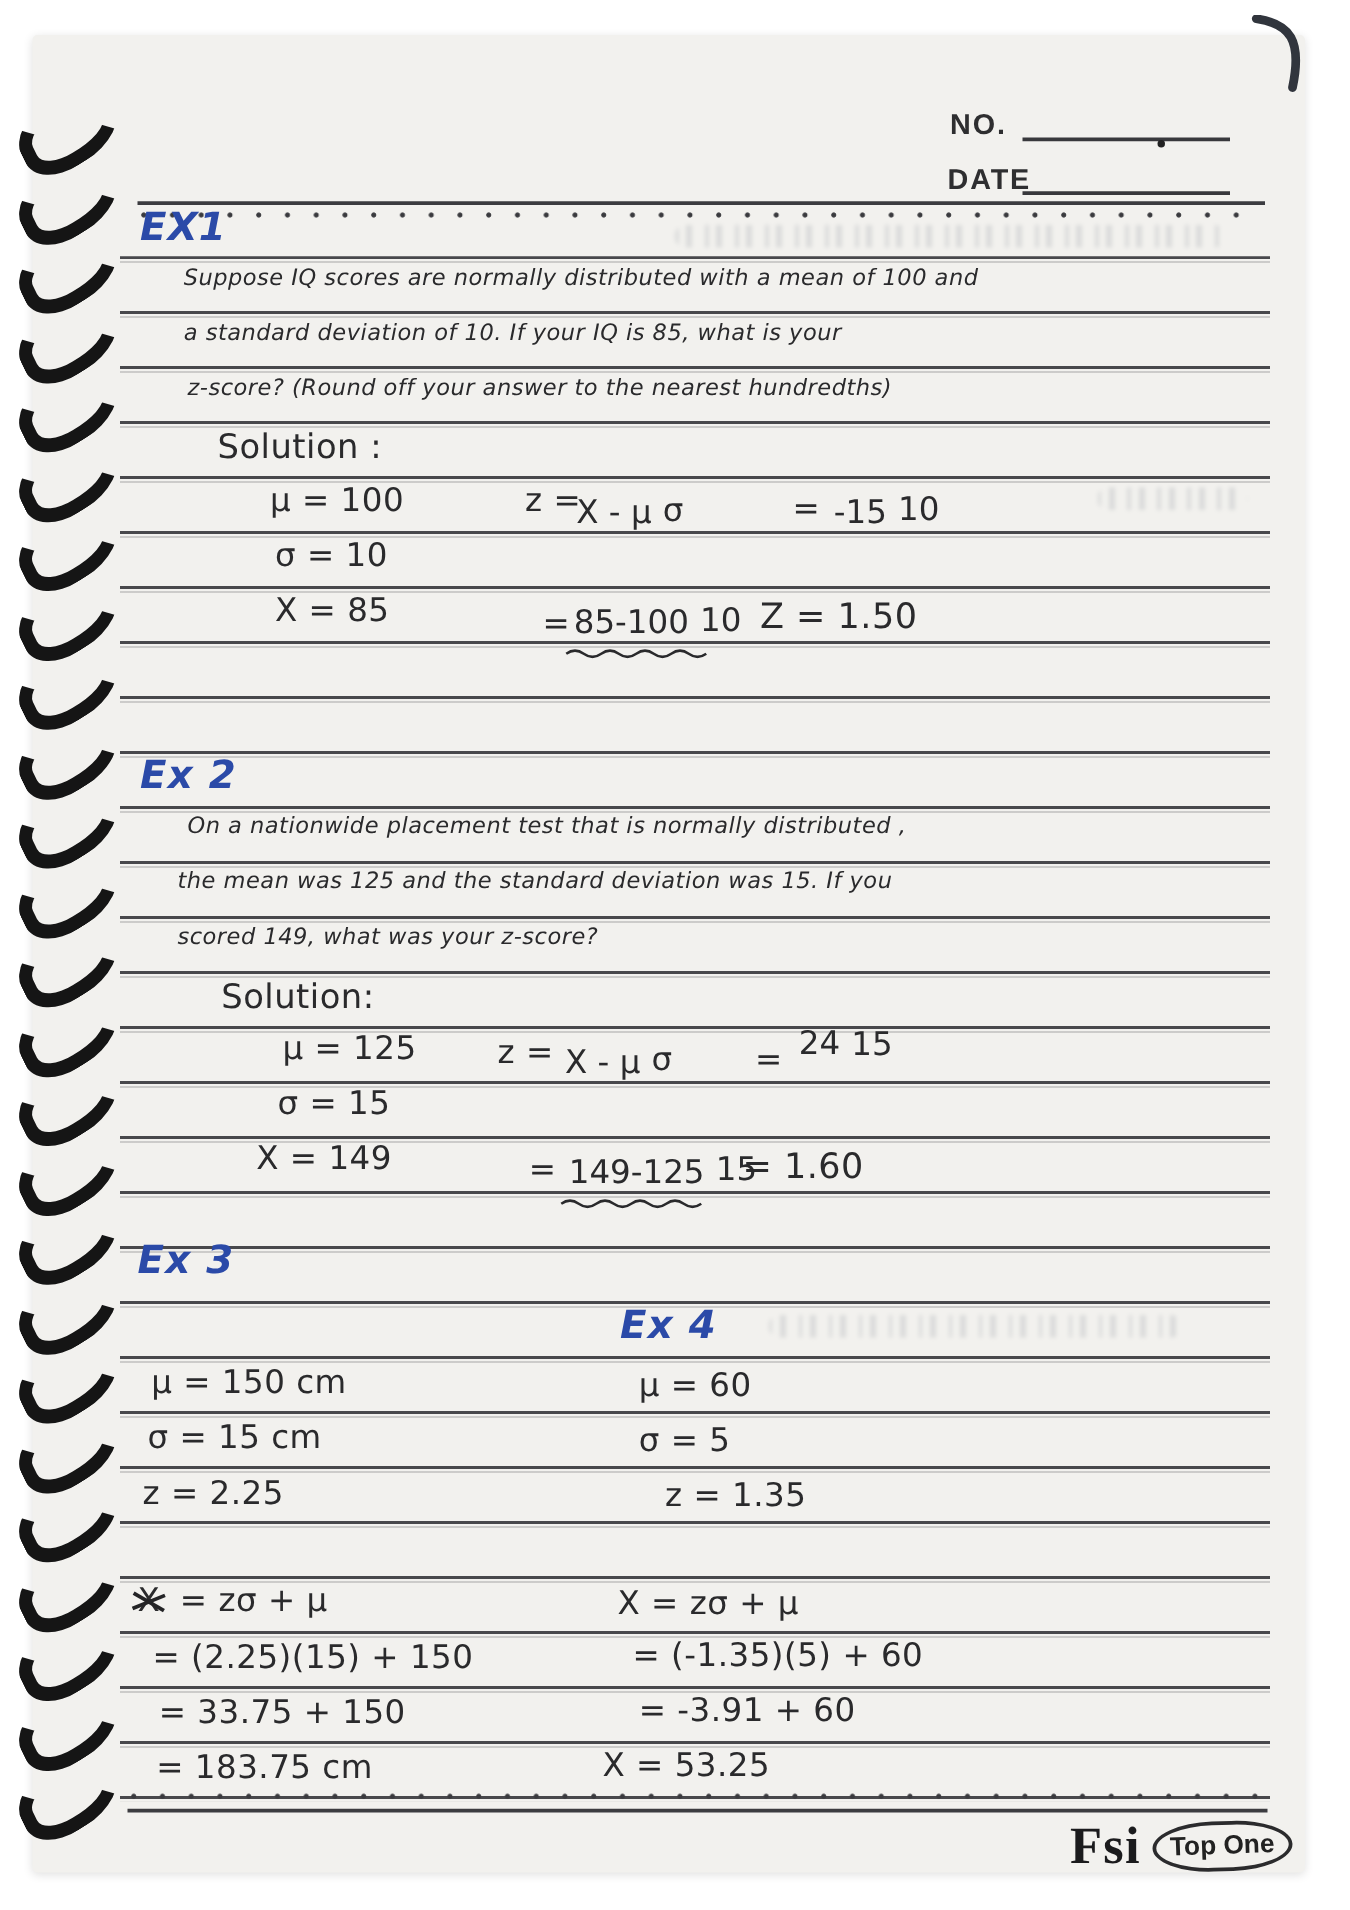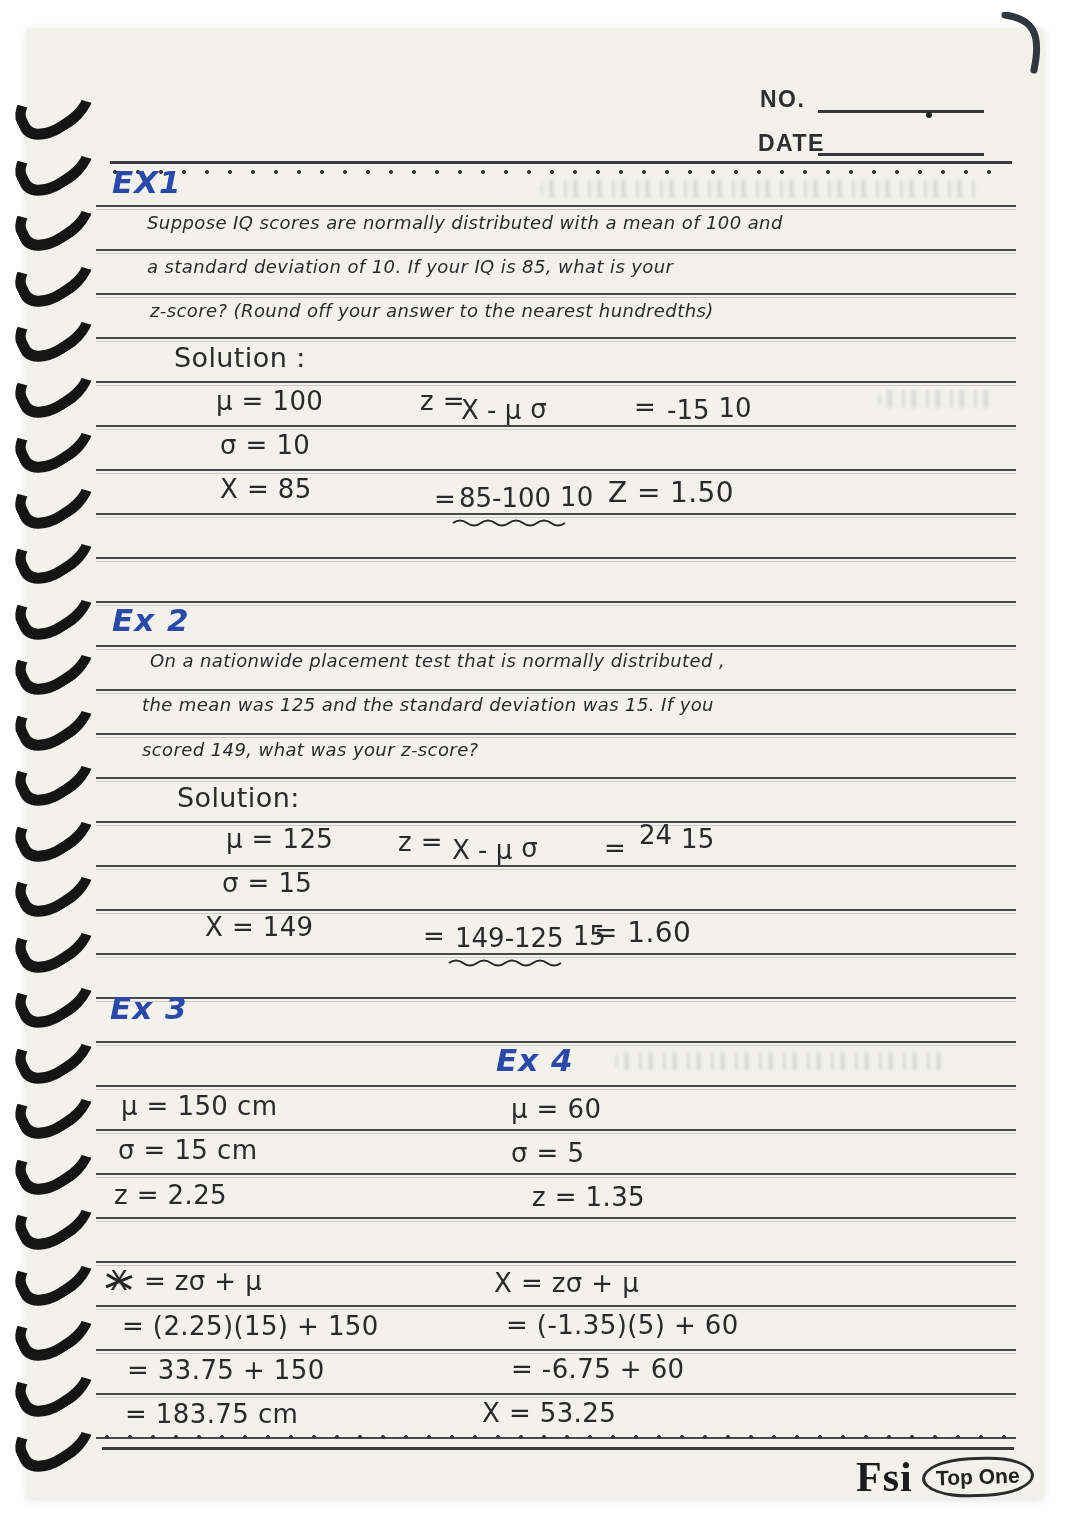--- a/index.html
+++ b/index.html
@@ -172,21 +172,21 @@
   <span class="hw" style="left:222px;top:868px;">σ = 15</span>
   <span class="hw" style="left:205px;top:912px;">X = 149</span>
 
   <span class="hw" style="left:398px;top:827px;">z =</span>
   <div class="vfrac" style="left:443px;top:821px;">
     <span class="num h44">X - μ</span>
     <span class="fbar"></span>
     <span class="den">σ</span>
   </div>
   <span class="hw" style="left:604px;top:833px;">=</span>
-  <div class="vfrac" style="left:630px;top:812px;align-items:flex-end;">
+  <div class="vfrac" style="left:630px;top:812px;">
     <span class="num h38">24</span>
     <span class="fbar"></span>
     <span class="den">15</span>
   </div>
 
   <span class="hw" style="left:423px;top:921px;">=</span>
   <div class="vfrac" style="left:446px;top:909px;">
     <span class="num h44">149-125</span>
     <span class="fbar"></span>
     <span class="den">15</span>
@@ -209,21 +209,21 @@
   <div class="hw" style="left:110px;top:1266px;">
     <span class="struck">X</span>
     <span style="margin-left:7px;text-align:center;">= zσ + μ</span>
   </div>
   <span class="hw" style="left:122px;top:1311px;">= (2.25)(15) + 150</span>
   <span class="hw" style="left:127px;top:1355px;">= 33.75 + 150</span>
   <span class="hw" style="left:125px;top:1399px;">= 183.75 cm</span>
 
   <span class="hw" style="left:494px;top:1268px;">X = zσ + μ</span>
   <span class="hw" style="left:506px;top:1310px;">= (-1.35)(5) + 60</span>
-  <span class="hw" style="left:511px;top:1354px;">= -6.75 + 60</span>
+  <span class="hw" style="left:511px;top:1354px;">= -3.91 + 60</span>
   <span class="hw" style="left:482px;top:1398px;">X = 53.25</span>
 
   <div class="dots" style="left:104px;top:1434px;width:908px;"></div>
   <div class="rule" style="left:102px;top:1447px;width:912px;"></div>
 
   <div class="logo">
     <span class="brand">Fsi</span>
     <span class="badge">Top One</span>
   </div>
 

